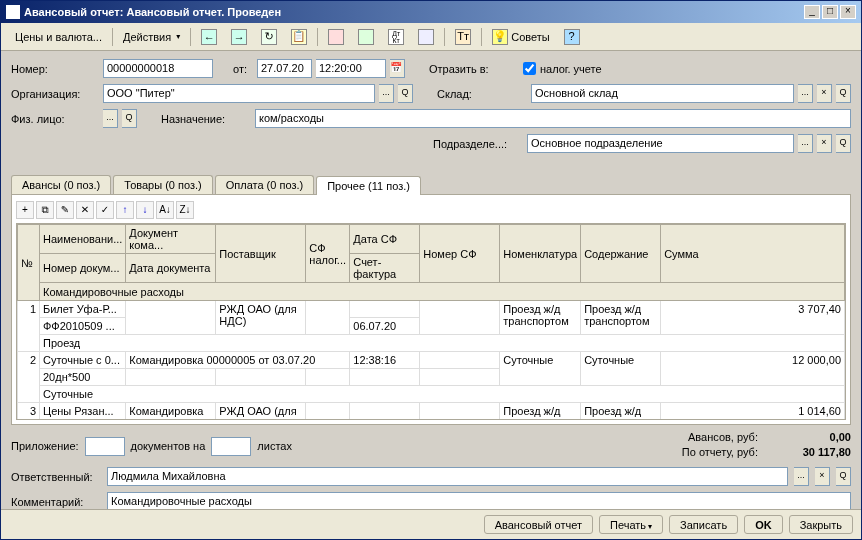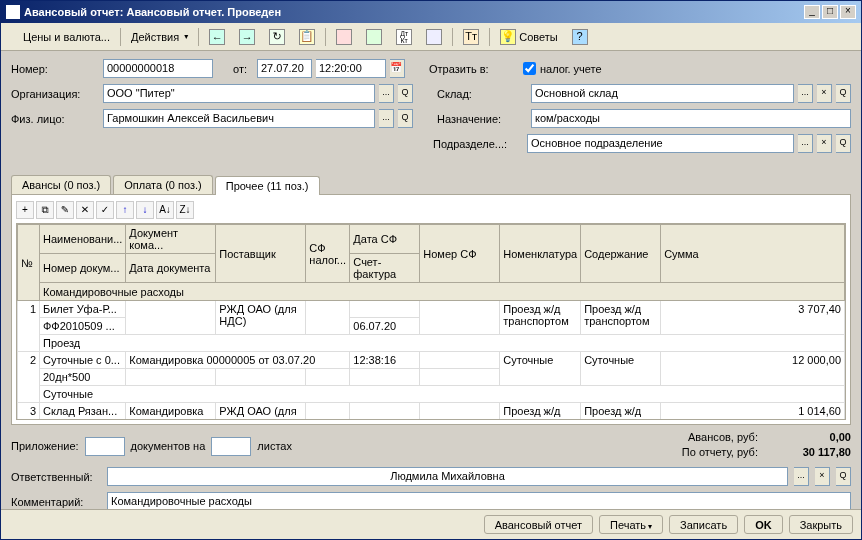--- a/index.html
+++ b/index.html
@@ -2,21 +2,21 @@
 <html><head>
 <meta charset="utf-8">
 <style>
 * { box-sizing: border-box; margin: 0; padding: 0; font-family: Arial, sans-serif; font-size: 11px; }
 body { background: #d4d0c8; width: 862px; height: 540px; overflow: hidden; }
 .window { border: 1px solid #0a246a; width: 862px; height: 540px; display: flex; flex-direction: column; }
 .titlebar { background: linear-gradient(to right,#0a246a,#a6caf0); color: #fff; padding: 1px 5px; display: flex; align-items: center; height: 22px; }
 .titlebar .icon { width: 14px; height: 14px; background: #fff; margin-right: 4px; }
 .titlebar .title { flex: 1; font-weight: bold; }
 .titlebar .winbtn { width: 16px; height: 14px; background: #d4d0c8; border: 1px solid #fff; margin-left: 2px; text-align: center; line-height: 10px; color: #000; cursor: pointer; font-size: 10px; }
-.toolbar { background: #ece9d8; border-bottom: 1px solid #aca899; padding: 3px 16px; display: flex; align-items: center; gap: 2px; height: 28px; }
+.toolbar { background: #ece9d8; border-bottom: 1px solid #aca899; padding: 3px 8px; display: flex; align-items: center; gap: 2px; height: 28px; }
 .tbtn { border: 1px solid transparent; padding: 2px 5px; cursor: pointer; display: flex; align-items: center; gap: 3px; background: transparent; }
 .tdrop::after { content: "▾"; font-size: 8px; margin-left: 2px; }
 .tsep { width: 1px; height: 18px; background: #aca899; margin: 0 2px; }
 .ticon { width: 16px; height: 16px; display: inline-block; background: #fff; border: 1px solid #888; }
 .content { flex: 1; padding: 8px 10px 4px; overflow: hidden; display: flex; flex-direction: column; }
 .frow { display: flex; align-items: center; margin-bottom: 6px; gap: 4px; }
 .flabel { width: 88px; }
 .flabel2 { width: 90px; margin-left: 20px; }
 .input { background: #fff; border: 1px solid #7f9db9; padding: 1px 3px; height: 19px; line-height: 15px; }
 .input-btn { width: 15px; height: 19px; background: #ece9d8; border: 1px solid #7f9db9; border-left: none; text-align: center; line-height: 15px; cursor: pointer; font-size: 9px; }
@@ -122,38 +122,38 @@
       <span class="input-btn dotbtn"></span>
       <span class="input-btn qbtn"></span>
       <span class="flabel2">Склад:</span>
       <span class="input" style="flex:1">Основной склад</span>
       <span class="input-btn dotbtn"></span>
       <span class="input-btn xbtn"></span>
       <span class="input-btn qbtn"></span>
     </div>
     <div class="frow">
       <span class="flabel">Физ. лицо:</span>
-      <span class="input" style="width:272px">Гармошкин Алексей Васильевич</span>
       <span class="input-btn dotbtn"></span>
       <span class="input-btn qbtn"></span>
       <span class="flabel2">Назначение:</span>
       <span class="input" style="flex:1">ком/расходы</span>
     </div>
     <div class="frow">
       <span class="flabel"></span>
       <span style="width:306px"></span>
       <span class="flabel2">Подразделе...:</span>
       <span class="input" style="flex:1">Основное подразделение</span>
       <span class="input-btn dotbtn"></span>
       <span class="input-btn xbtn"></span>
       <span class="input-btn qbtn"></span>
     </div>
 
     <div class="tabs">
       <div class="tab">Авансы (0 поз.)</div>
+      <div class="tab">Товары (0 поз.)</div>
       <div class="tab">Оплата (0 поз.)</div>
       <div class="tab active">Прочее (11 поз.)</div>
     </div>
     <div class="tabbody">
       <div class="subtb">
         <span class="sicon">+</span>
         <span class="sicon">⧉</span>
         <span class="sicon">✎</span>
         <span class="sicon">✕</span>
         <span class="sicon">✓</span>
@@ -223,21 +223,21 @@
                 <td></td>
                 <td></td>
                 <td></td>
               </tr>
           <tr>
                 <td colspan="9">Суточные</td>
               </tr>
 
           <tr>
                 <td rowspan="3" class="num">3</td>
-                <td>Склад Рязан...</td>
+                <td>Цены Рязан...</td>
                 <td rowspan="2">Командировка</td>
                 <td rowspan="2">РЖД ОАО (для НДС)</td>
                 <td rowspan="2"></td>
                 <td></td>
                 <td rowspan="2"></td>
                 <td rowspan="2">Проезд ж/д транспортом</td>
                 <td rowspan="2">Проезд ж/д транспортом</td>
                 <td rowspan="2" class="num">1 014,60</td>
               </tr>
           <tr>
@@ -257,21 +257,21 @@
         <span>документов на</span>
         <span class="input" style="width:40px"></span>
         <span>листах</span>
         <div class="totals">
           <div><span>Авансов, руб:</span> <span class="bold" style="display:inline-block;width:90px">0,00</span></div>
           <div><span>По отчету, руб:</span> <span class="bold" style="display:inline-block;width:90px">30 117,80</span></div>
         </div>
       </div>
       <div class="frow2">
         <span style="width:90px">Ответственный:</span>
-        <span class="input" style="flex:1;text-align:center">Людмила Михайловна</span>
+        <span class="input" style="flex:1;">Людмила Михайловна</span>
         <span class="input-btn dotbtn"></span>
         <span class="input-btn xbtn"></span>
         <span class="input-btn qbtn"></span>
       </div>
       <div class="frow2">
         <span style="width:90px">Комментарий:</span>
         <span class="input" style="flex:1">Командировочные расходы</span>
       </div>
     </div>
   </div>

